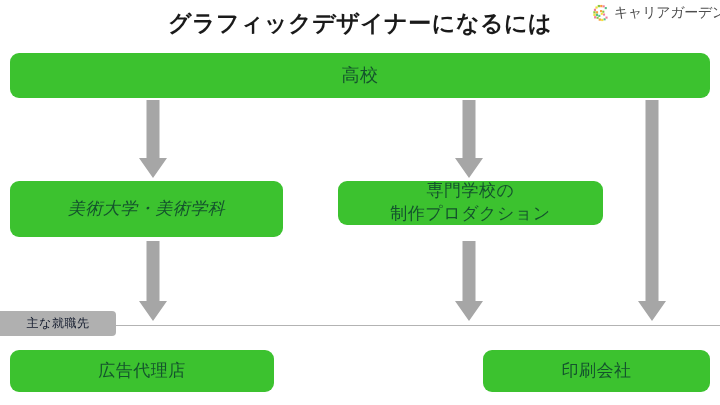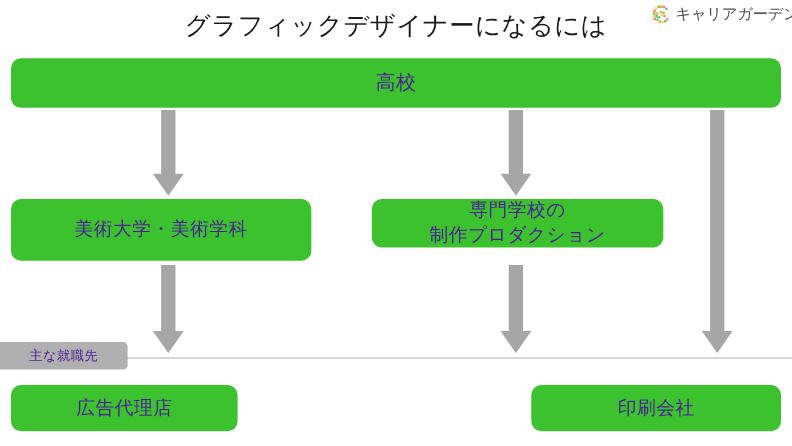--- a/index.html
+++ b/index.html
@@ -22,21 +22,21 @@
   }
 
   
   .title {
     position: absolute;
     left: 0;
     top: 8px;
     width: 720px;
     text-align: center;
     font-size: 23px;
-    font-weight: normal;
+    font-weight: bold;
     color: #1a1a1a;
     letter-spacing: 0.5px;
     white-space: nowrap;
   }
 
   
   .logo {
     position: absolute;
     right: -6px;
     top: 2px;
@@ -57,35 +57,35 @@
     letter-spacing: -0.3px;
     white-space: nowrap;
     font-family: "DejaVu Sans", sans-serif;
   }
 
   
   .node {
     position: absolute;
     background: #3cc22f;
     border-radius: 9px;
-    color: #4c1d95;
+    color: #14532d;
     display: flex;
     align-items: center;
     justify-content: center;
     text-align: center;
     font-size: 17px;
     line-height: 1.35;
     box-sizing: border-box;
     padding: 2px 6px;
     letter-spacing: 0.5px;
   }
   .node-top      { left: 10px;  top: 53px;  width: 700px; height: 45px; font-size: 18px; }
-  .node-uni      { left: 10px;  top: 181px; width: 273px; height: 56px; }
+  .node-uni      { left: 10px;  top: 181px; width: 273px; height: 56px; font-style: italic; }
   .node-voc      { left: 338px; top: 181px; width: 265px; height: 44px; }
-  .node-ad       { left: 10px;  top: 350px; width: 206px; height: 42px; }
+  .node-ad       { left: 10px;  top: 350px; width: 264px; height: 42px; }
   .node-prod     { left: 245px; top: 350px; width: 225px; height: 42px; }
   .node-print    { left: 483px; top: 350px; width: 227px; height: 42px; }
 
   .node-line2 { display: block; }
 
   
   .arrow {
     position: absolute;
   }
   .arrow svg { display: block; }
@@ -106,21 +106,21 @@
     width: 116px;
     height: 25px;
     background: #b0b0b0;
     border-radius: 0 4px 4px 0;
     display: flex;
     align-items: center;
     justify-content: center;
   }
   .divider-tab-label {
     font-size: 12px;
-    color: #4c1d95;
+    color: #0f172a;
     letter-spacing: 0.5px;
     white-space: nowrap;
     text-align: center;
   }
 </style>
 </head>
 <body>
 
 <div id="canvas">
 

